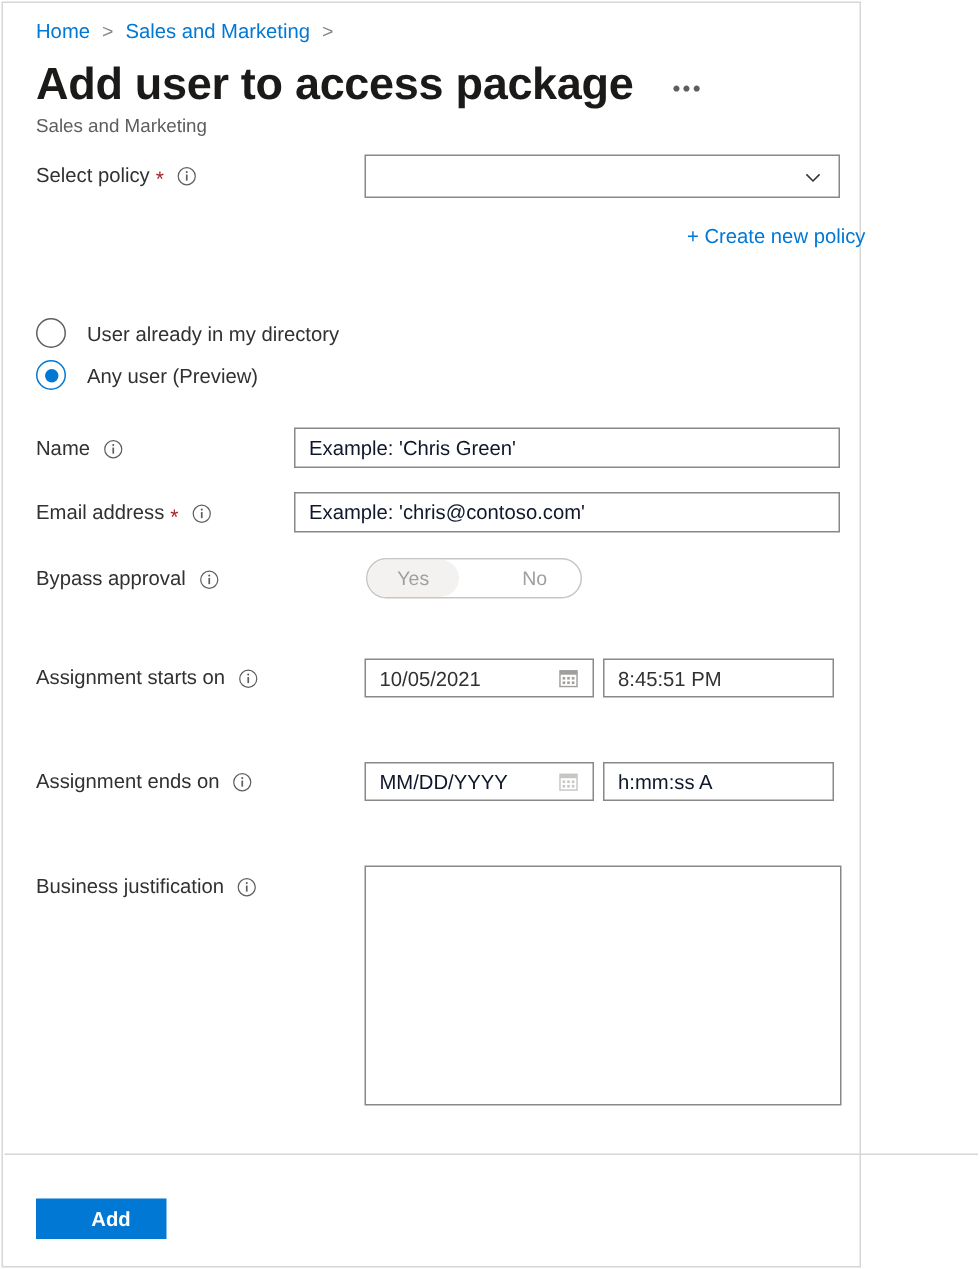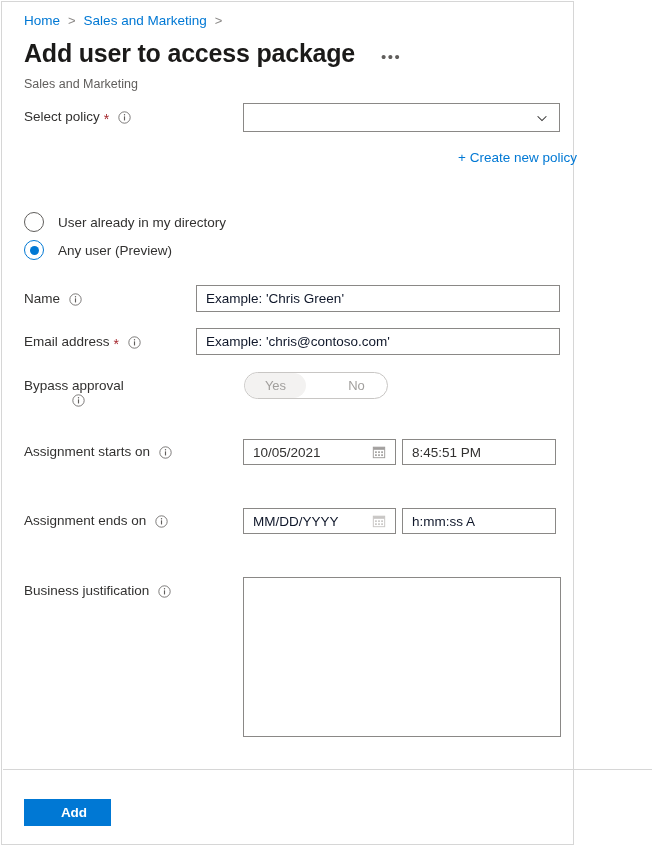--- a/index.html
+++ b/index.html
@@ -39,21 +39,21 @@
     font-size: 13px;
   }
 
   
   .title-row {
     position: absolute;
     left: 22px; top: 38px;
     display: flex; align-items: center;
   }
   .page-title {
-    font-size: 25px;
+    font-size: 30px;
     font-weight: bold;
     color: #1b1a19;
     letter-spacing: -0.2px;
     line-height: 1.1;
   }
   .ellipsis-btn {
     margin-left: 26px;
     color: #605e5c;
     font-size: 15px;
     letter-spacing: 1.5px;
@@ -286,21 +286,21 @@
         <circle cx="8" cy="8" r="7" fill="none" stroke="#605e5c" stroke-width="1"></circle>
         <circle cx="8" cy="4.6" r="0.85" fill="#605e5c"></circle>
         <rect x="7.3" y="6.6" width="1.4" height="5" fill="#605e5c"></rect>
       </svg>
     </span>
   </div>
   <div class="field placeholder" style="left:194px; top:326px; width:364px; height:27px;">
     <span>Example: 'chris@contoso.com'</span>
   </div>
 
-  <div class="label" style="left:22px; top:376px;flex-direction:column;">
+  <div class="label" style="left:22px; top:376px;">
     <span>Bypass approval</span>
     <span class="info-icon">
       <svg viewBox="0 0 16 16" width="13" height="13">
         <circle cx="8" cy="8" r="7" fill="none" stroke="#605e5c" stroke-width="1"></circle>
         <circle cx="8" cy="4.6" r="0.85" fill="#605e5c"></circle>
         <rect x="7.3" y="6.6" width="1.4" height="5" fill="#605e5c"></rect>
       </svg>
     </span>
   </div>
   <div class="toggle" style="left:242px; top:370px;gap:20px;">

